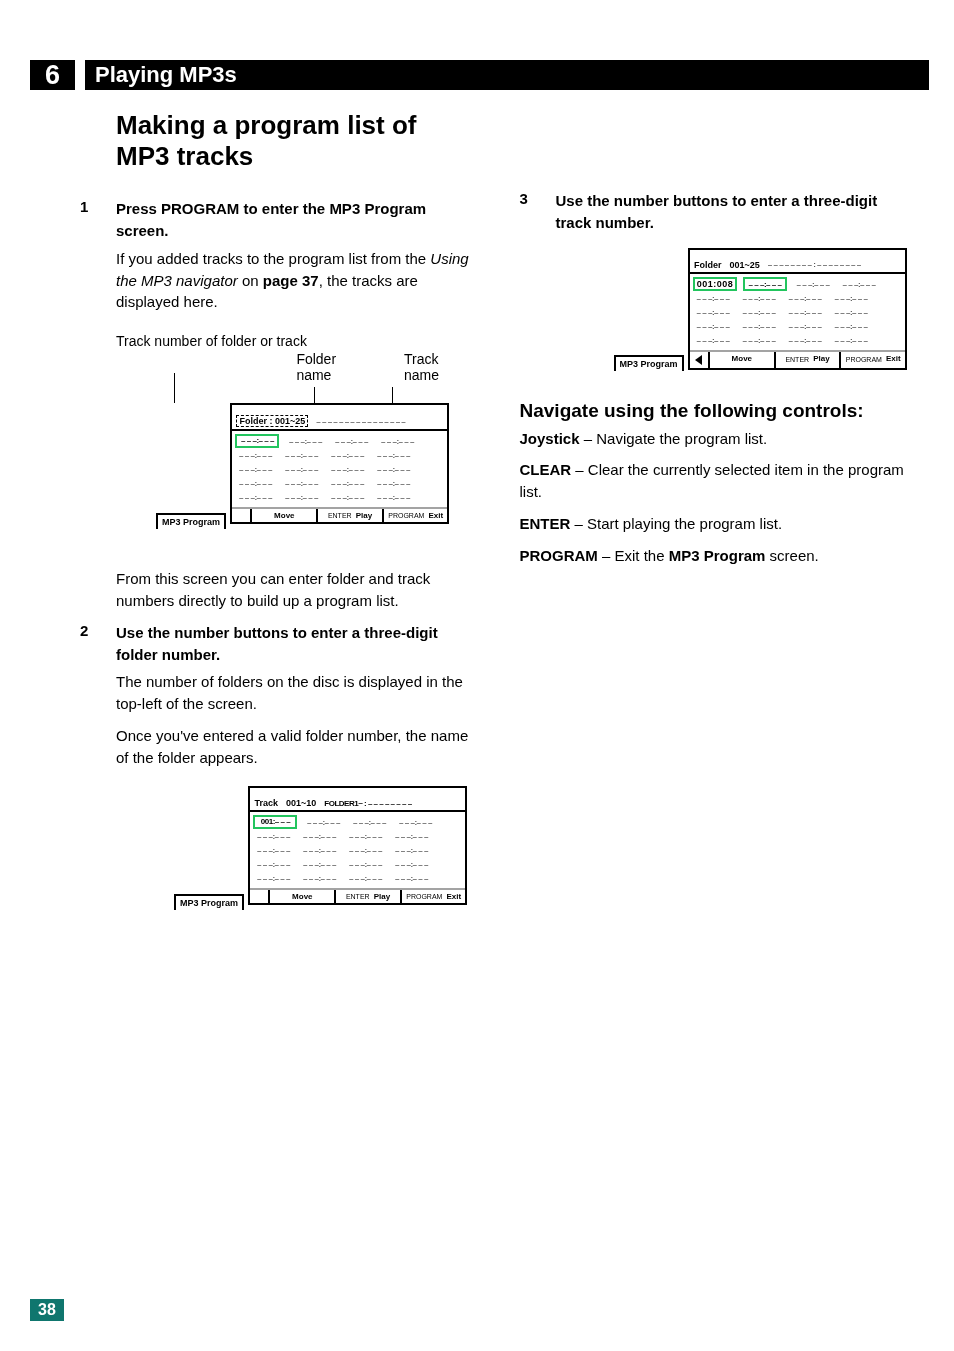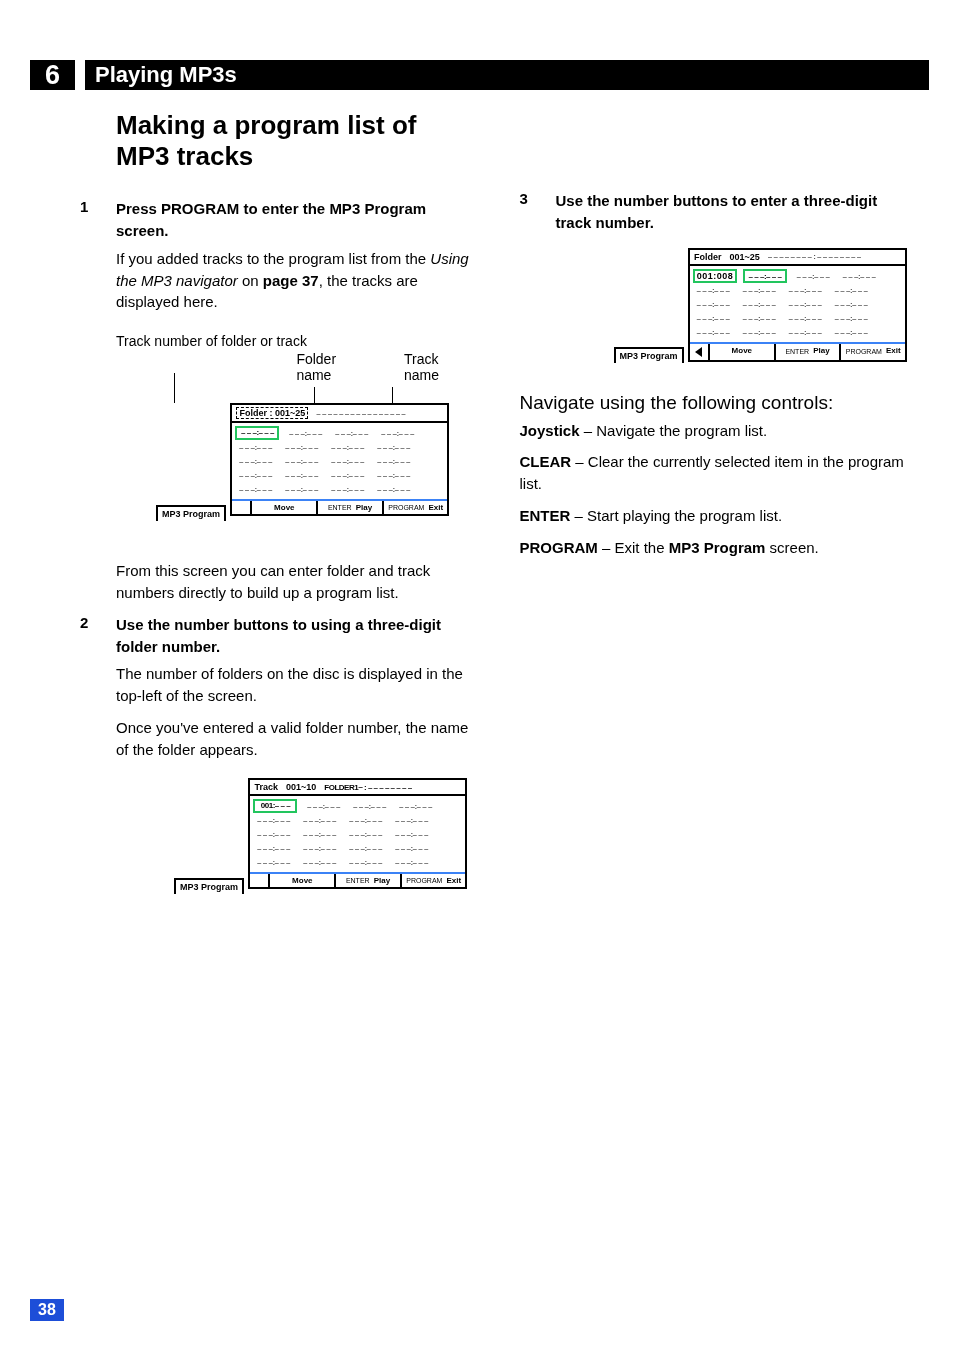--- a/index.html
+++ b/index.html
@@ -87,21 +87,21 @@
     font-weight: 700;
     font-size: 15px;
     line-height: 1.45;
     margin-bottom: 6px;
   }
   .step-body em { font-style: italic; }
   .step-body strong, .controls strong { font-weight: 700; }
 
   .sub-head {
     font-size: 19px;
-    font-weight: 400;
+    font-weight: 700;
     margin: 30px 0 6px 0;
   }
   .controls p {
     margin: 0 0 10px 0;
     font-size: 15px;
     line-height: 1.45;
   }
 
   
   .fig-wrap {
@@ -130,20 +130,21 @@
     z-index: 2;
   }
   .ss-top-row {
     font-size: 9px;
     font-weight: 700;
     padding: 2px 4px;
     border-bottom: 2px solid #000;
     display: flex;
     gap: 8px;
     align-items: center;
+    margin-top: 8px;
   }
   .ss-grid {
     padding: 3px 4px;
   }
   .ss-row {
     display: flex;
     gap: 8px;
     font-size: 9px;
     font-weight: 700;
     color: #555;
@@ -159,21 +160,21 @@
     color: #000;
     padding: 0 1px;
     margin: -2px -1px;
   }
   .dotted-cell::before {
     content: "– – –:– – –";
     letter-spacing: -0.5px;
     font-size: 8px;
   }
   .ss-footer {
-    border-top: 2px solid #3b82f6;
+    border-top: 2px solid #a3a3a3;
     display: flex;
     font-size: 8px;
     font-weight: 700;
   }
   .ss-footer .seg {
     flex: 1;
     text-align: center;
     padding: 2px 0;
     border-right: 2px solid #000;
     display: flex;
@@ -195,21 +196,21 @@
     background: #000;
     bottom: 0;
     height: 18px;
   }
 
   
   .page-num-box {
     position: absolute;
     left: 30px;
     bottom: 30px;
-    background: #1d4ed8;
+    background: #0f766e;
     color: #fff;
     font-weight: 700;
     font-size: 16px;
     padding: 2px 8px;
   }
 
   .indent-img {
     margin-left: 94px;
   }
   .indent-img-sm {
@@ -309,21 +310,21 @@
           </div>
         </div>
       </div>
     </div>
 
     <p class="step-body" style="margin-left:36px;margin-top:42px;">From this screen you can enter folder and track numbers directly to build up a program list.</p>
 
     <div class="step">
       <div class="step-num">2</div>
       <div class="step-content">
-        <div class="step-head">Use the number buttons to using a three-digit folder number.</div>
+        <div class="step-head">Use the number buttons to enter a three-digit folder number.</div>
         <p class="step-body">The number of folders on the disc is displayed in the top-left of the screen.</p>
         <p class="step-body">Once you've entered a valid folder number, the name of the folder appears.</p>
       </div>
     </div>
 
     <div class="fig-wrap indent-img">
       <span class="ss-tab">MP3 Program</span>
       <div class="screenshot" style="width:215px;">
         <div class="ss-top-row">
           <span>Track</span>

